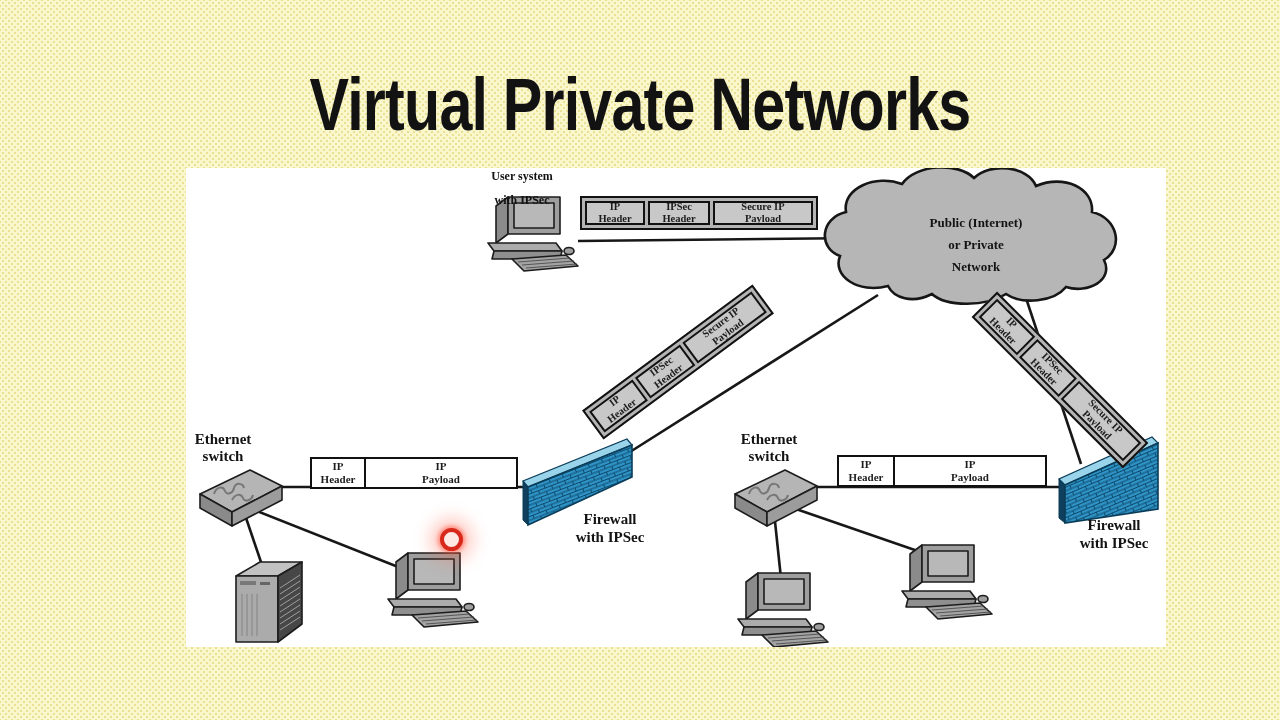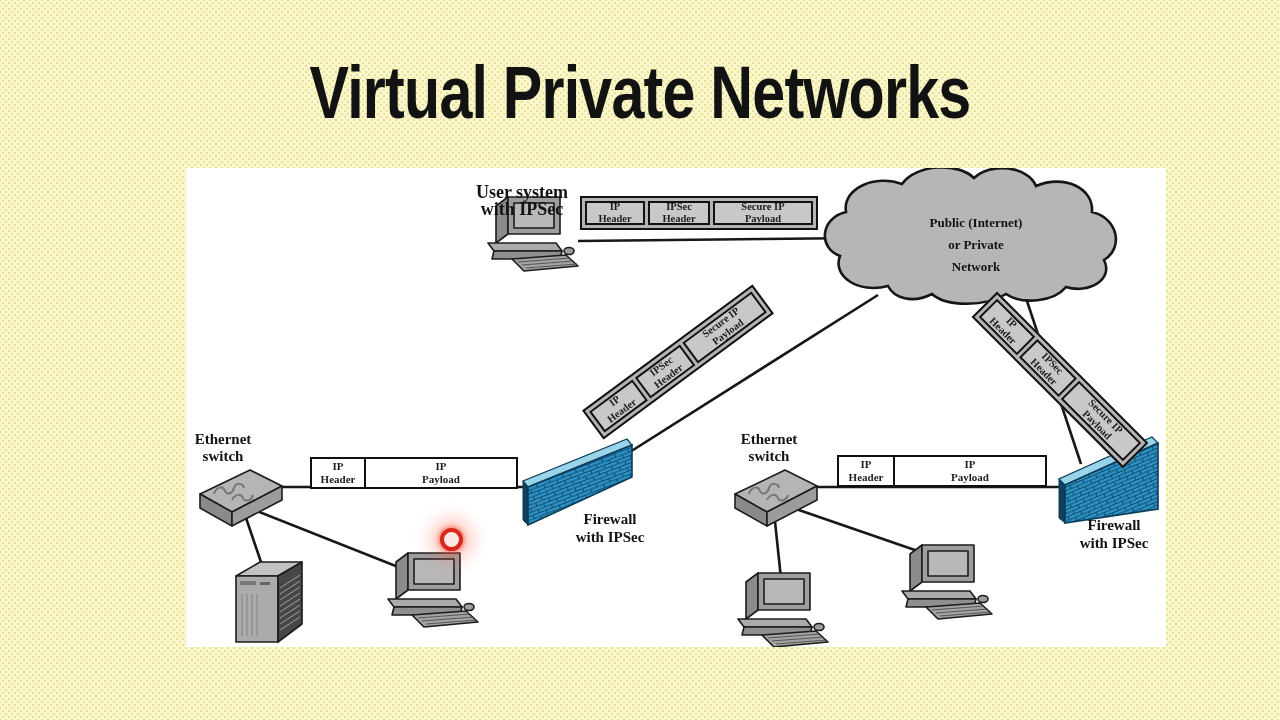--- a/index.html
+++ b/index.html
@@ -7,41 +7,41 @@
     width:1280px;height:720px;overflow:hidden;position:relative;
     background-color:#faf7cd;
     background-image:
       radial-gradient(circle,#eae094 1px,rgba(0,0,0,0) 1.4px),
       radial-gradient(circle,#eae094 1px,rgba(0,0,0,0) 1.4px);
     background-size:6px 6px;
     background-position:0 0,3px 3px;
     font-family:"Liberation Serif", serif;
   }
   .title-wrap{
-    position:absolute;left:0;top:48px;width:1280px;height:90px;
+    position:absolute;left:0;top:60px;width:1280px;height:90px;
     text-align:center;
   }
   .title{
     display:inline-block;
     font-family:"Liberation Sans", sans-serif;
     font-size:74px;font-weight:700;color:#121212;
     letter-spacing:-1px;line-height:90px;
     transform:scaleX(0.80);transform-origin:50% 50%;
     white-space:nowrap;
   }
   .panel{
     position:absolute;left:186px;top:168px;width:980px;height:479px;
     background:#ffffff;
   }
   .panel svg{position:absolute;left:0;top:0;}
   .lbl{
     position:absolute;color:#131313;font-weight:bold;text-align:center;
     white-space:pre-line;
   }
-  .lbl-user{left:266px;top:-4px;width:140px;font-size:18px;line-height:17px;margin-top:20px;}
+  .lbl-user{left:266px;top:-4px;width:140px;font-size:12px;line-height:24px;}
   .lbl-cloud{left:700px;top:44px;width:180px;font-size:13px;line-height:22px;}
   .lbl-eth-l{left:-10px;top:263px;width:94px;font-size:15px;line-height:17px;}
   .lbl-eth-r{left:536px;top:263px;width:94px;font-size:15px;line-height:17px;}
   .lbl-fw-l{left:354px;top:342px;width:140px;font-size:15px;line-height:18px;}
   .lbl-fw-r{left:858px;top:348px;width:140px;font-size:15px;line-height:18px;}
   .packet{
     position:absolute;display:flex;box-sizing:border-box;
     border:2px solid #111;
   }
   .packet .cell{

